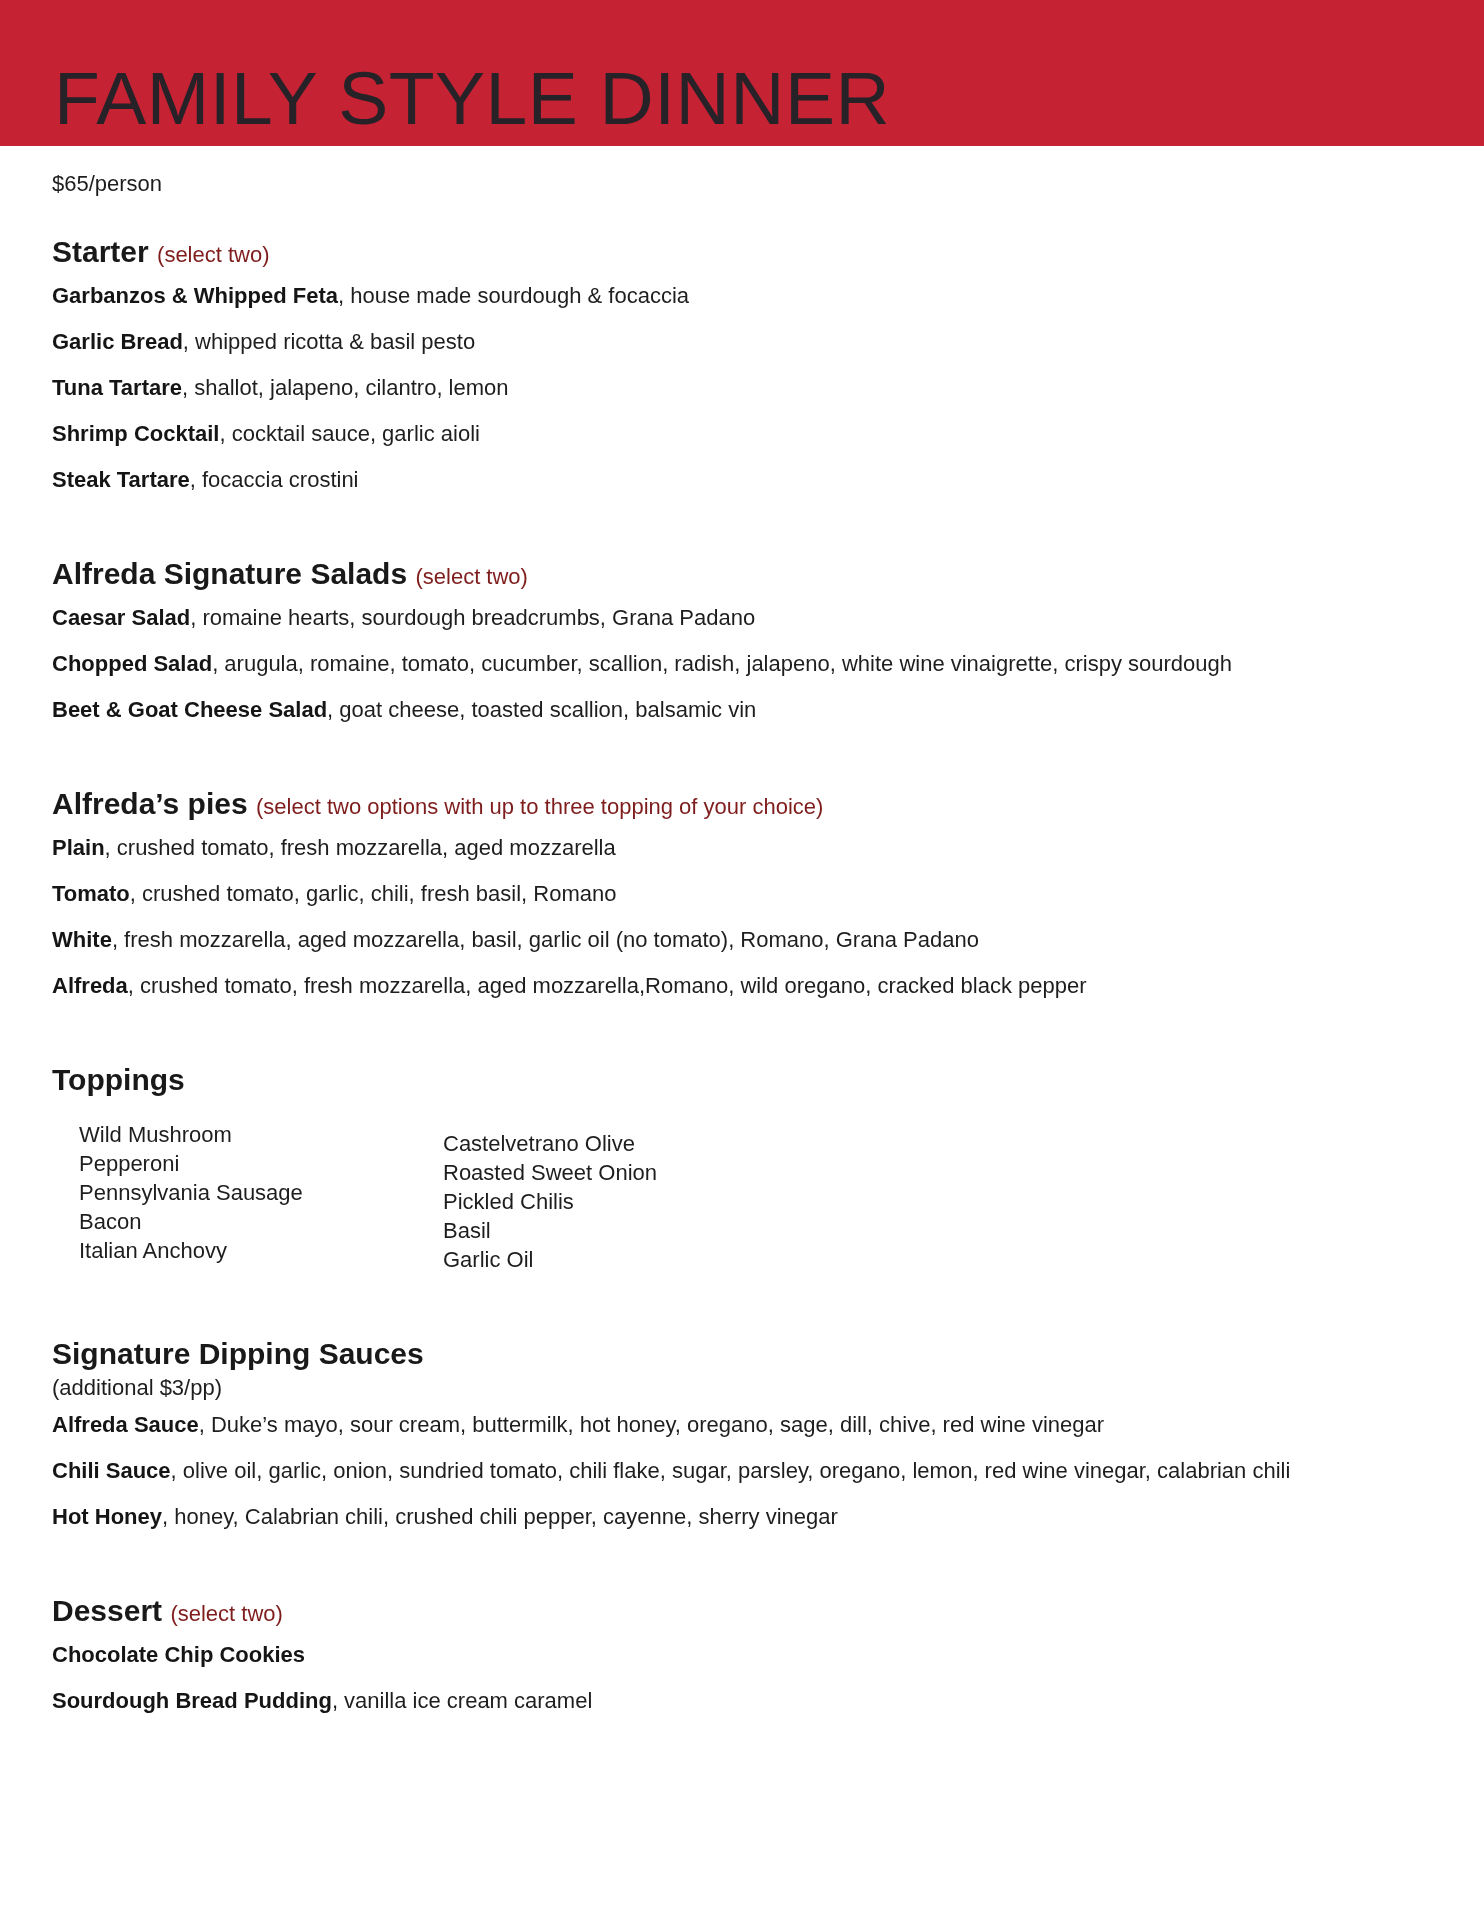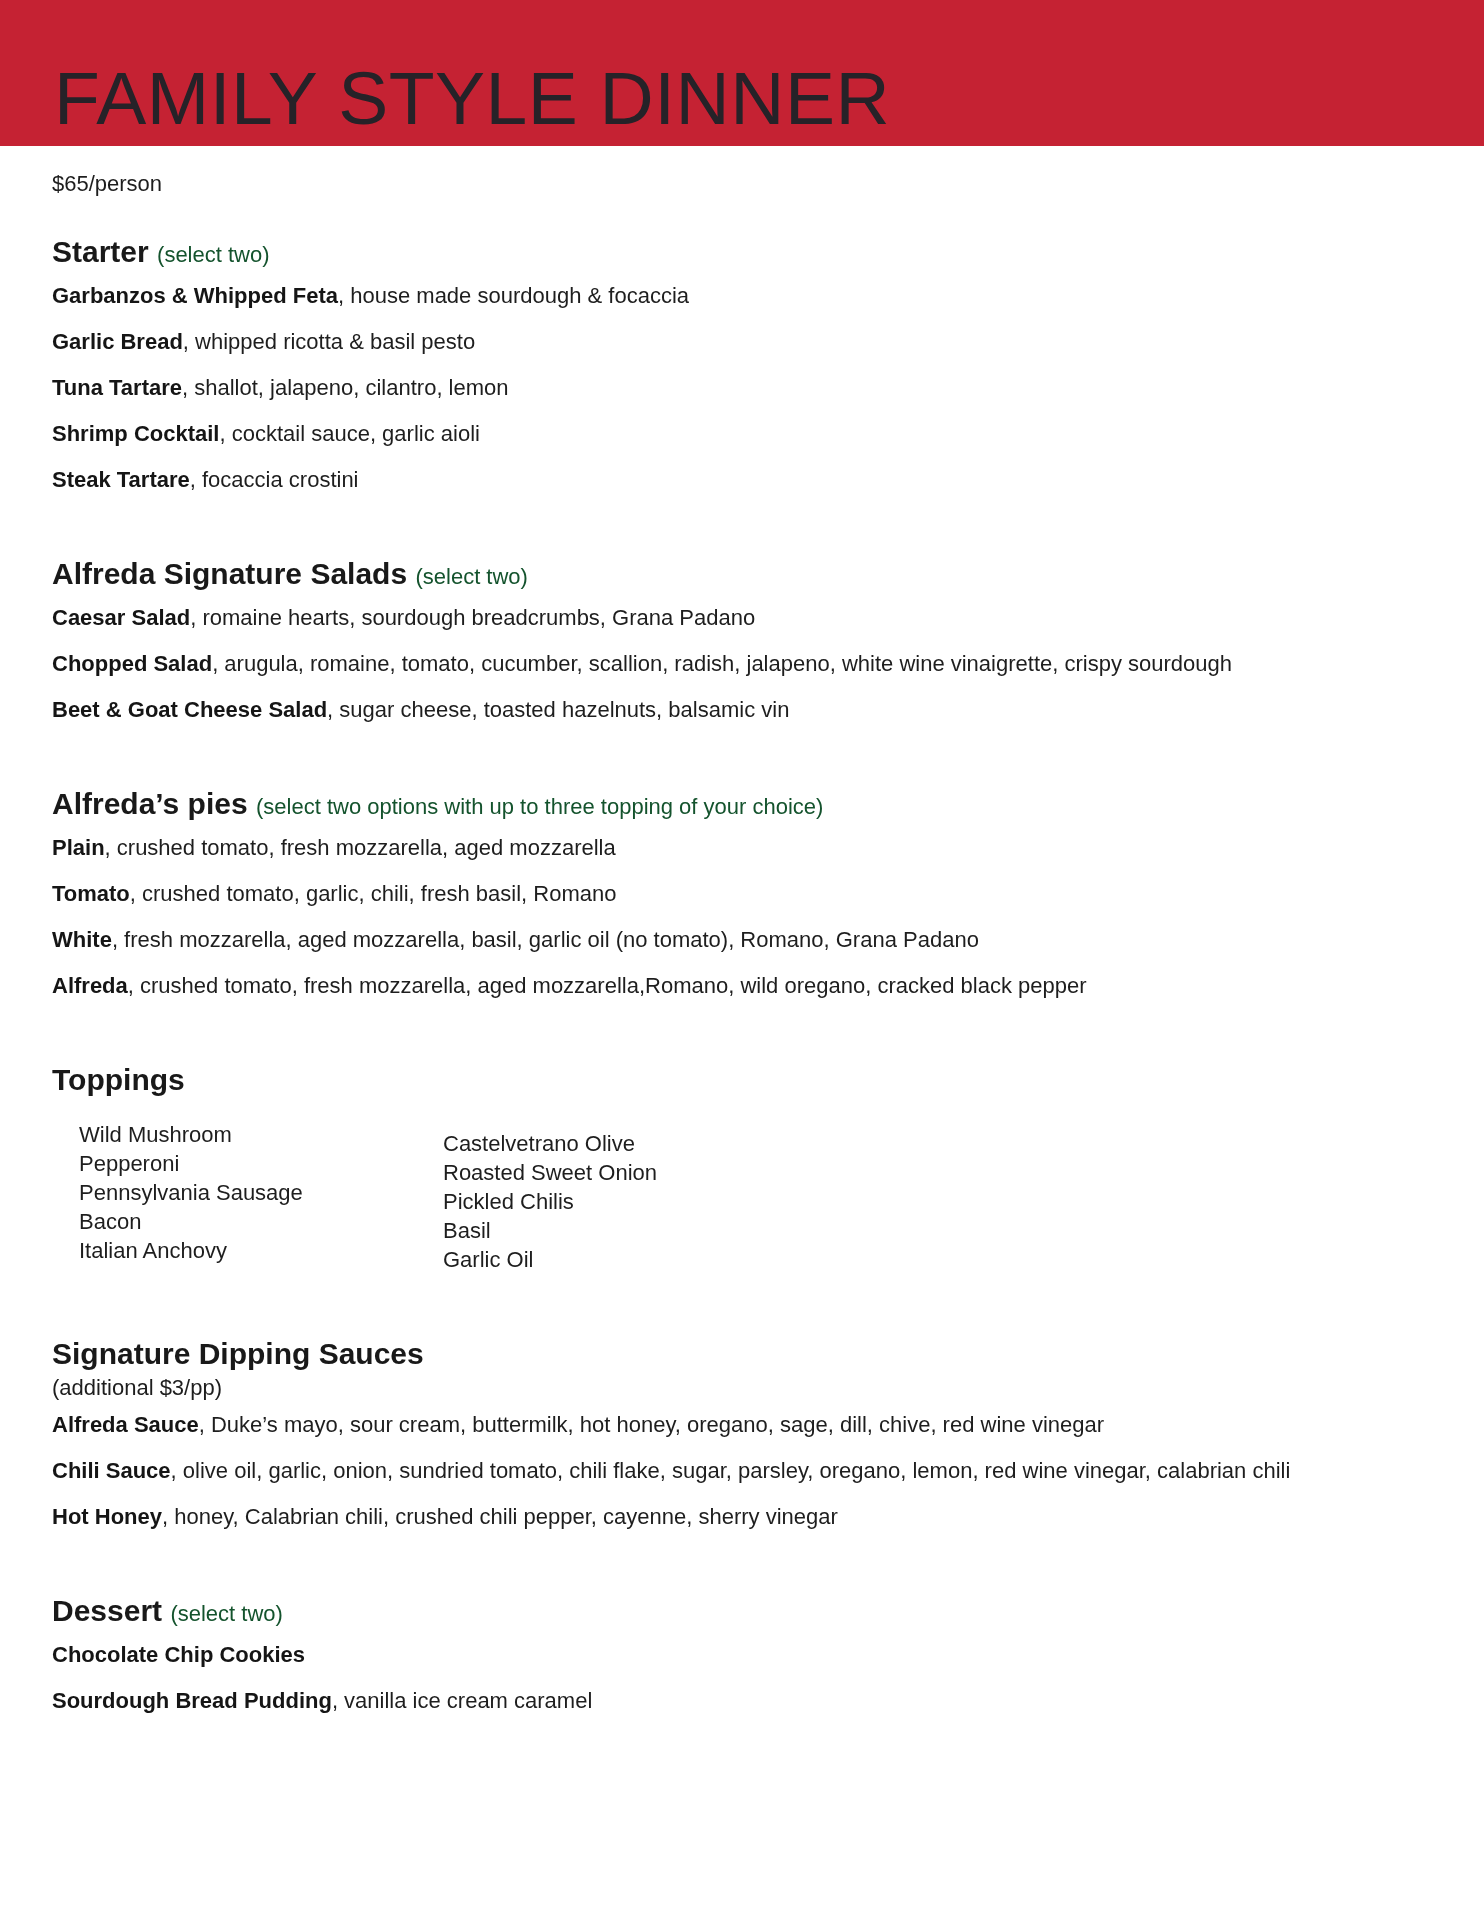--- a/index.html
+++ b/index.html
@@ -41,21 +41,21 @@
     margin-top: 62px;
     font-size: 30px;
     font-weight: 700;
     line-height: 36px;
     color: #191919;
   }
   .section-head.first { margin-top: 36px; }
   .section-note {
     font-size: 22px;
     font-weight: 400;
-    color: #14532d;
+    color: #7f1d1d;
   }
   .section-subnote {
     font-size: 22px;
     font-weight: 400;
     line-height: 28px;
     margin-top: 2px;
   }
   .items { margin-top: 8px; }
   .item {
     font-size: 22px;
@@ -96,21 +96,21 @@
           <div class="item"><span class="item-name">Shrimp Cocktail</span><span class="item-desc">, cocktail sauce, garlic aioli</span></div>
           <div class="item"><span class="item-name">Steak Tartare</span><span class="item-desc">, focaccia crostini</span></div>
         </div>
     </div>
 
     <div>
       <div class="section-head"><span>Alfreda Signature Salads</span> <span class="section-note">(select two)</span></div>
       <div class="items">
           <div class="item"><span class="item-name">Caesar Salad</span><span class="item-desc">, romaine hearts, sourdough breadcrumbs, Grana Padano</span></div>
           <div class="item"><span class="item-name">Chopped Salad</span><span class="item-desc">, arugula, romaine, tomato, cucumber, scallion, radish, jalapeno, white wine vinaigrette, crispy sourdough</span></div>
-          <div class="item"><span class="item-name">Beet &amp; Goat Cheese Salad</span><span class="item-desc">, sugar cheese, toasted hazelnuts, balsamic vin</span></div>
+          <div class="item"><span class="item-name">Beet &amp; Goat Cheese Salad</span><span class="item-desc">, goat cheese, toasted scallion, balsamic vin</span></div>
         </div>
     </div>
 
     <div>
       <div class="section-head"><span>Alfreda’s pies</span> <span class="section-note">(select two options with up to three topping of your choice)</span></div>
       <div class="items">
           <div class="item"><span class="item-name">Plain</span><span class="item-desc">, crushed tomato, fresh mozzarella, aged mozzarella</span></div>
           <div class="item"><span class="item-name">Tomato</span><span class="item-desc">, crushed tomato, garlic, chili, fresh basil, Romano</span></div>
           <div class="item"><span class="item-name">White</span><span class="item-desc">, fresh mozzarella, aged mozzarella, basil, garlic oil (no tomato), Romano, Grana Padano</span></div>
           <div class="item"><span class="item-name">Alfreda</span><span class="item-desc">, crushed tomato, fresh mozzarella, aged mozzarella,Romano, wild oregano, cracked black pepper</span></div>

